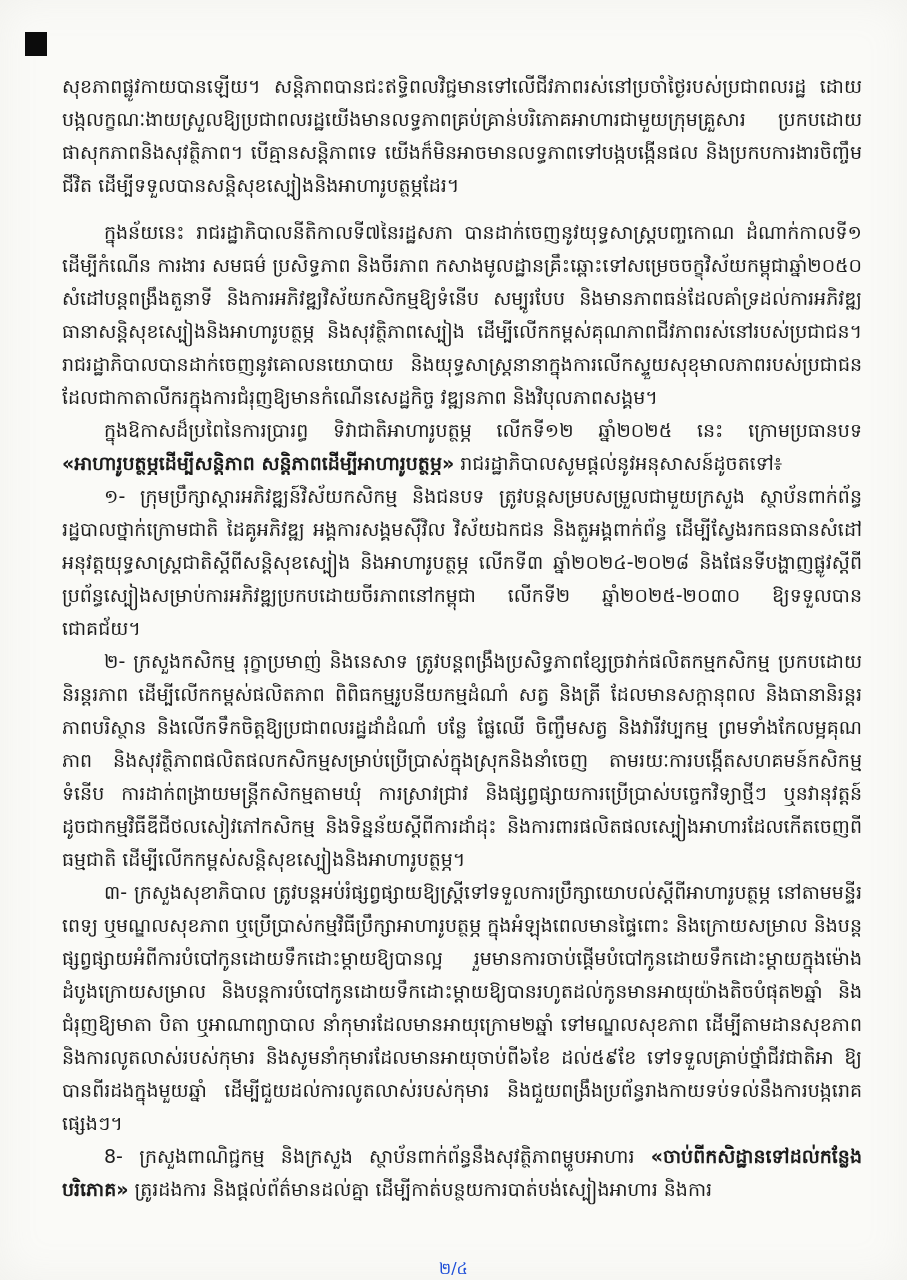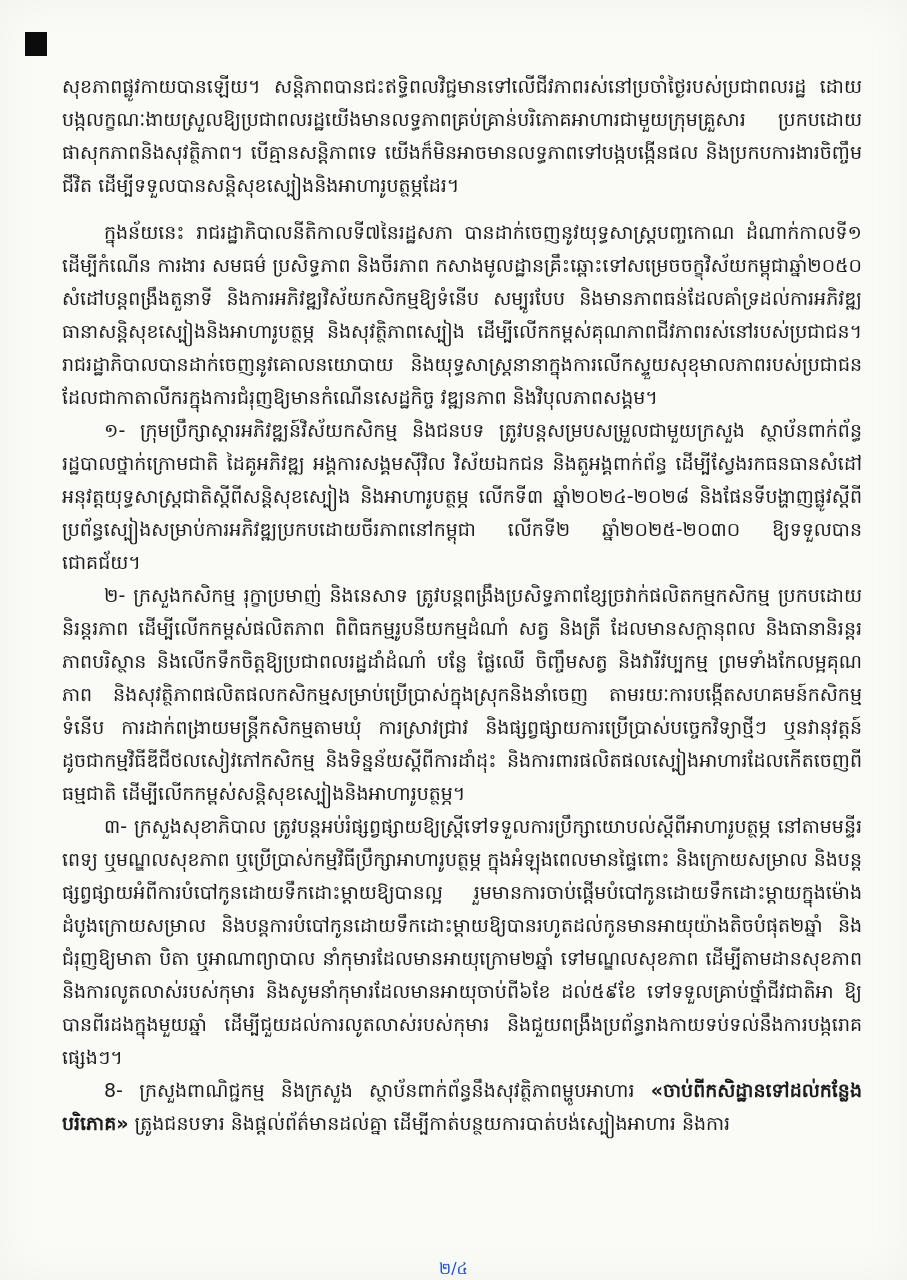--- a/index.html
+++ b/index.html
@@ -63,19 +63,20 @@
   }
 </style>
 </head>
 <body>
 
 <div class="page">
   <div class="corner-mark"></div>
   <div class="doc-body" id="doc-body">
       <p class="para gap-after"><span class="seg">សុខភាពផ្លូវកាយបានឡើយ។ សន្តិភាពបានជះឥទ្ធិពលវិជ្ជមានទៅលើជីវភាពរស់នៅប្រចាំថ្ងៃរបស់ប្រជាពលរដ្ឋ ដោយបង្កលក្ខណៈងាយស្រួលឱ្យប្រជាពលរដ្ឋយើងមានលទ្ធភាពគ្រប់គ្រាន់បរិភោគអាហារជាមួយក្រុមគ្រួសារ ប្រកបដោយផាសុកភាពនិងសុវត្ថិភាព។ បើគ្មានសន្តិភាពទេ យើងក៏មិនអាចមានលទ្ធភាពទៅបង្កបង្កើនផល និងប្រកបការងារចិញ្ចឹមជីវិត ដើម្បីទទួលបានសន្តិសុខស្បៀងនិងអាហារូបត្ថម្ភដែរ។</span></p>
       <p class="para indent"><span class="seg">ក្នុងន័យនេះ រាជរដ្ឋាភិបាលនីតិកាលទី៧នៃរដ្ឋសភា បានដាក់ចេញនូវយុទ្ធសាស្ត្របញ្ចកោណ ដំណាក់កាលទី១ ដើម្បីកំណើន ការងារ សមធម៌ ប្រសិទ្ធភាព និងចីរភាព កសាងមូលដ្ឋានគ្រឹះឆ្ពោះទៅសម្រេចចក្ខុវិស័យកម្ពុជាឆ្នាំ២០៥០ សំដៅបន្តពង្រឹងតួនាទី និងការអភិវឌ្ឍវិស័យកសិកម្មឱ្យទំនើប សម្បូរបែប និងមានភាពធន់ដែលគាំទ្រដល់ការអភិវឌ្ឍ ធានាសន្តិសុខស្បៀងនិងអាហារូបត្ថម្ភ និងសុវត្ថិភាពស្បៀង ដើម្បីលើកកម្ពស់គុណភាពជីវភាពរស់នៅរបស់ប្រជាជន។ រាជរដ្ឋាភិបាលបានដាក់ចេញនូវគោលនយោបាយ និងយុទ្ធសាស្ត្រនានាក្នុងការលើកស្ទួយសុខុមាលភាពរបស់ប្រជាជន ដែលជាកាតាលីករក្នុងការជំរុញឱ្យមានកំណើនសេដ្ឋកិច្ច វឌ្ឍនភាព និងវិបុលភាពសង្គម។</span></p>
+      <p class="para indent"><span class="seg">ក្នុងឱកាសដ៏ប្រពៃនៃការប្រារព្ធ ទិវាជាតិអាហារូបត្ថម្ភ លើកទី១២ ឆ្នាំ២០២៥ នេះ ក្រោមប្រធានបទ </span><span class="seg-bold">«អាហារូបត្ថម្ភដើម្បីសន្តិភាព សន្តិភាពដើម្បីអាហារូបត្ថម្ភ»</span><span class="seg"> រាជរដ្ឋាភិបាលសូមផ្តល់នូវអនុសាសន៍ដូចតទៅ៖</span></p>
       <p class="para indent"><span class="seg">១- ក្រុមប្រឹក្សាស្តារអភិវឌ្ឍន៍វិស័យកសិកម្ម និងជនបទ ត្រូវបន្តសម្របសម្រួលជាមួយក្រសួង ស្ថាប័នពាក់ព័ន្ធ រដ្ឋបាលថ្នាក់ក្រោមជាតិ ដៃគូអភិវឌ្ឍ អង្គការសង្គមស៊ីវិល វិស័យឯកជន និងតួអង្គពាក់ព័ន្ធ ដើម្បីស្វែងរកធនធានសំដៅអនុវត្តយុទ្ធសាស្ត្រជាតិស្តីពីសន្តិសុខស្បៀង និងអាហារូបត្ថម្ភ លើកទី៣ ឆ្នាំ២០២៤-២០២៨ និងផែនទីបង្ហាញផ្លូវស្តីពីប្រព័ន្ធស្បៀងសម្រាប់ការអភិវឌ្ឍប្រកបដោយចីរភាពនៅកម្ពុជា លើកទី២ ឆ្នាំ២០២៥-២០៣០ ឱ្យទទួលបានជោគជ័យ។</span></p>
       <p class="para indent"><span class="seg">២- ក្រសួងកសិកម្ម រុក្ខាប្រមាញ់ និងនេសាទ ត្រូវបន្តពង្រឹងប្រសិទ្ធភាពខ្សែច្រវាក់ផលិតកម្មកសិកម្ម ប្រកបដោយនិរន្តរភាព ដើម្បីលើកកម្ពស់ផលិតភាព ពិពិធកម្មរូបនីយកម្មដំណាំ សត្វ និងត្រី ដែលមានសក្តានុពល និងធានានិរន្តរភាពបរិស្ថាន និងលើកទឹកចិត្តឱ្យប្រជាពលរដ្ឋដាំដំណាំ បន្លែ ផ្លែឈើ ចិញ្ចឹមសត្វ និងវារីវប្បកម្ម ព្រមទាំងកែលម្អគុណភាព និងសុវត្ថិភាពផលិតផលកសិកម្មសម្រាប់ប្រើប្រាស់ក្នុងស្រុកនិងនាំចេញ តាមរយៈការបង្កើតសហគមន៍កសិកម្មទំនើប ការដាក់ពង្រាយមន្ត្រីកសិកម្មតាមឃុំ ការស្រាវជ្រាវ និងផ្សព្វផ្សាយការប្រើប្រាស់បច្ចេកវិទ្យាថ្មីៗ ឬនវានុវត្តន៍ ដូចជាកម្មវិធីឌីជីថលសៀវភៅកសិកម្ម និងទិន្នន័យស្តីពីការដាំដុះ និងការពារផលិតផលស្បៀងអាហារដែលកើតចេញពីធម្មជាតិ ដើម្បីលើកកម្ពស់សន្តិសុខស្បៀងនិងអាហារូបត្ថម្ភ។</span></p>
       <p class="para indent"><span class="seg">៣- ក្រសួងសុខាភិបាល ត្រូវបន្តអប់រំផ្សព្វផ្សាយឱ្យស្ត្រីទៅទទួលការប្រឹក្សាយោបល់ស្តីពីអាហារូបត្ថម្ភ នៅតាមមន្ទីរពេទ្យ ឬមណ្ឌលសុខភាព ឬប្រើប្រាស់កម្មវិធីប្រឹក្សាអាហារូបត្ថម្ភ ក្នុងអំឡុងពេលមានផ្ទៃពោះ និងក្រោយសម្រាល និងបន្តផ្សព្វផ្សាយអំពីការបំបៅកូនដោយទឹកដោះម្តាយឱ្យបានល្អ រួមមានការចាប់ផ្តើមបំបៅកូនដោយទឹកដោះម្តាយក្នុងម៉ោងដំបូងក្រោយសម្រាល និងបន្តការបំបៅកូនដោយទឹកដោះម្តាយឱ្យបានរហូតដល់កូនមានអាយុយ៉ាងតិចបំផុត២ឆ្នាំ និងជំរុញឱ្យមាតា បិតា ឬអាណាព្យាបាល នាំកុមារដែលមានអាយុក្រោម២ឆ្នាំ ទៅមណ្ឌលសុខភាព ដើម្បីតាមដានសុខភាព និងការលូតលាស់របស់កុមារ និងសូមនាំកុមារដែលមានអាយុចាប់ពី៦ខែ ដល់៥៩ខែ ទៅទទួលគ្រាប់ថ្នាំជីវជាតិអា ឱ្យបានពីរដងក្នុងមួយឆ្នាំ ដើម្បីជួយដល់ការលូតលាស់របស់កុមារ និងជួយពង្រឹងប្រព័ន្ធរាងកាយទប់ទល់នឹងការបង្ករោគផ្សេងៗ។</span></p>
-      <p class="para indent"><span class="seg">8- ក្រសួងពាណិជ្ជកម្ម និងក្រសួង ស្ថាប័នពាក់ព័ន្ធនឹងសុវត្ថិភាពម្ហូបអាហារ </span><span class="seg-bold">«ចាប់ពីកសិដ្ឋានទៅដល់កន្លែងបរិភោគ»</span><span class="seg"> ត្រូងជនបទារ និងផ្តល់ព័ត៌មានដល់គ្នា ដើម្បីកាត់បន្ថយការបាត់បង់ស្បៀងអាហារ និងការ</span></p>
+      <p class="para indent"><span class="seg">8- ក្រសួងពាណិជ្ជកម្ម និងក្រសួង ស្ថាប័នពាក់ព័ន្ធនឹងសុវត្ថិភាពម្ហូបអាហារ </span><span class="seg-bold">«ចាប់ពីកសិដ្ឋានទៅដល់កន្លែងបរិភោគ»</span><span class="seg"> ត្រូរដងការ និងផ្តល់ព័ត៌មានដល់គ្នា ដើម្បីកាត់បន្ថយការបាត់បង់ស្បៀងអាហារ និងការ</span></p>
     </div>
   <div class="footer-pagenum">២/៤</div>
 </div>
 
 </body></html>

